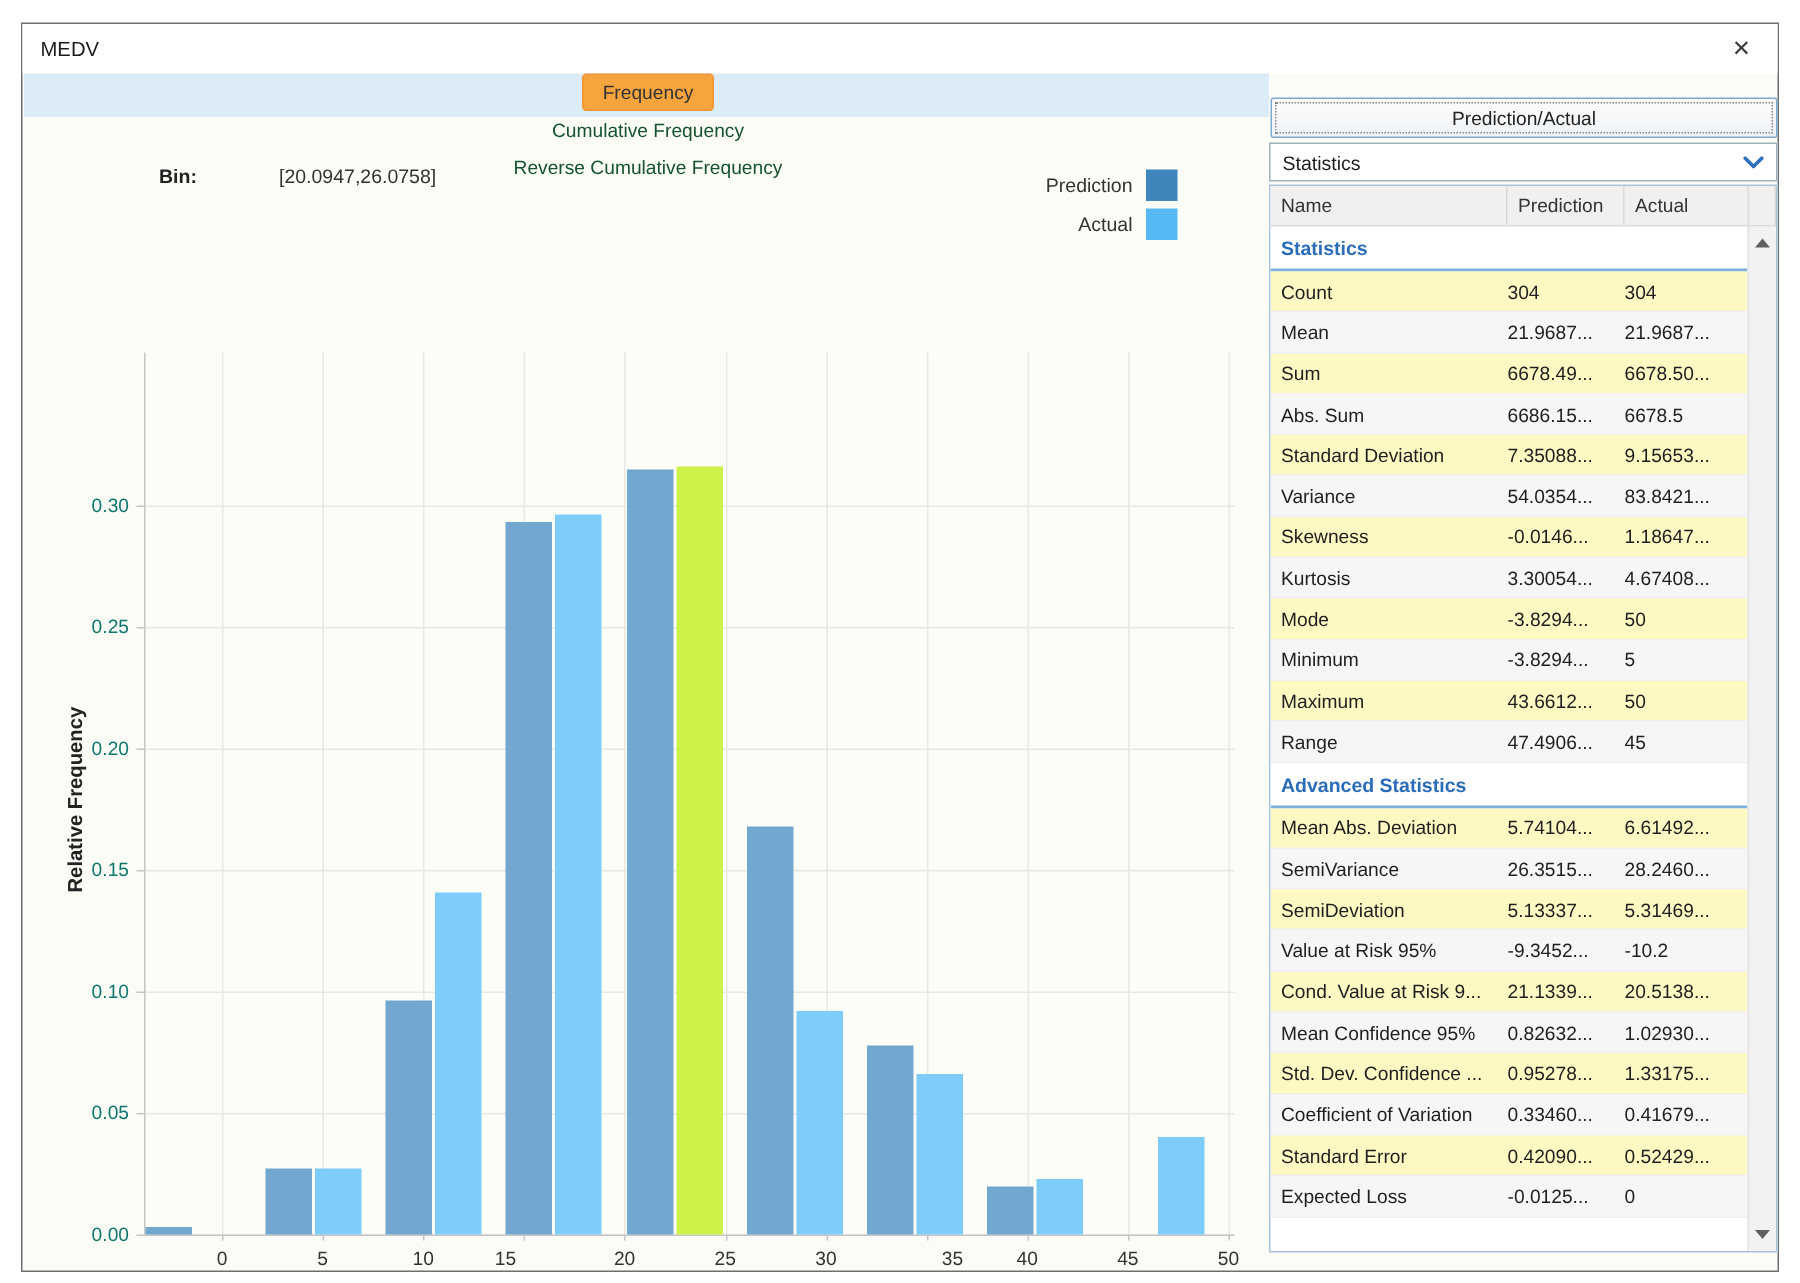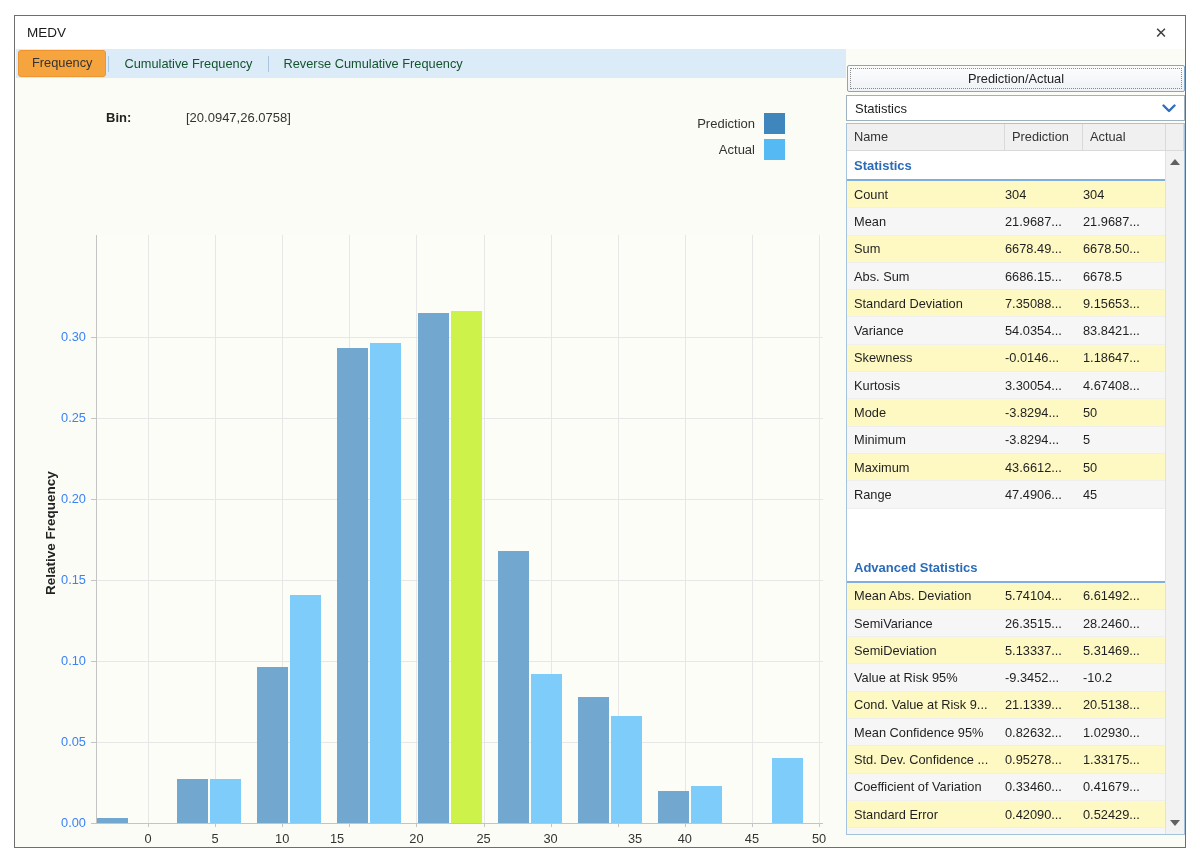--- a/index.html
+++ b/index.html
@@ -4,21 +4,21 @@
 <style>
   html,body{margin:0;padding:0;background:#ffffff;width:1200px;height:855px;overflow:hidden;
     font-family:"Liberation Sans", sans-serif;-webkit-font-smoothing:antialiased;}
   .window{position:absolute;left:14px;top:15px;width:1172px;height:833px;background:#fcfcf6;
     border:1px solid #6e6e6e;box-sizing:border-box;}
   .titlebar{position:absolute;left:0;top:0;right:0;height:33px;background:#ffffff;}
   .title{position:absolute;left:12px;top:0;line-height:33px;font-size:13.5px;color:#1b1b1b;}
   .close{position:absolute;right:8px;top:0;width:32px;height:33px;text-align:center;line-height:33px;
     font-size:15px;color:#3c3c3c;cursor:pointer;}
   .tabbar{position:absolute;left:1px;top:33px;width:830px;height:29px;background:#dcebf8;
-    display:flex;align-items:center;padding-left:2px;box-sizing:border-box;}
+    display:flex;align-items:center;padding-left:2px;box-sizing:border-box;flex-direction:column;}
   .tab{font-size:12.8px;color:#14532d;padding:0 13px;height:25px;line-height:25px;border-radius:3px;cursor:pointer;}
   .tab.active{background:#f6a43d;border:1px solid #ee9531;color:#333;line-height:23px;}
   .tabdiv{width:1px;height:16px;background:#a9c7e2;margin:0 2px;}
   .content{position:absolute;left:0;top:62px;right:0;bottom:0;}
 
   
   .info{position:absolute;left:91px;top:28px;font-size:13px;color:#333;}
   .info-row{height:23px;line-height:23px;display:flex;}
   .info-label{font-weight:bold;width:80px;color:#222;}
   .info-value{color:#333;}
@@ -33,21 +33,21 @@
   #plot{position:absolute;left:81px;top:157px;width:727px;height:588px;background:#fdfdf7;}
   .gl-v{position:absolute;top:0;bottom:0;width:1px;background:#e7e7e7;}
   .gl-h{position:absolute;left:0;right:0;height:1px;background:#e7e7e7;}
   .axis-left{position:absolute;left:0;top:0;bottom:0;width:1px;background:#c4c4c4;}
   .axis-bottom{position:absolute;left:0;right:0;bottom:-1px;height:1px;background:#c4c4c4;}
   .tick-x{position:absolute;width:1px;height:4px;top:588px;background:#c4c4c4;}
   .tick-y{position:absolute;width:5px;height:1px;left:-5px;background:#c4c4c4;}
   .xtick-label{position:absolute;top:596px;width:44px;margin-left:-22px;text-align:center;
     font-size:12.8px;color:#333;}
   .ytick-label{position:absolute;left:-62px;width:52px;margin-top:-8px;text-align:right;
-    font-size:12.8px;color:#3b82f6;}
+    font-size:12.8px;color:#0f766e;}
   .bar{position:absolute;}
   .ylabel{position:absolute;left:24px;top:285px;height:340px;width:22px;display:flex;align-items:center;
     justify-content:center;writing-mode:vertical-rl;transform:rotate(180deg);
     font-size:13.5px;font-weight:600;color:#222;white-space:nowrap;}
 
   
   .sel-btn{position:absolute;left:832px;top:-13px;width:338px;height:27px;
     background:linear-gradient(#fdfdfd,#eef2f6);border:1px solid #7fa8cc;border-radius:2px;
     font-family:"Liberation Sans",sans-serif;font-size:12.8px;color:#222;
     outline:1px dotted #8a8a8a;outline-offset:-4px;cursor:pointer;}
@@ -257,21 +257,21 @@
           <div class="trow">
             <div>Maximum</div>
             <div>43.6612...</div>
             <div>50</div>
           </div>
           <div class="trow alt">
             <div>Range</div>
             <div>47.4906...</div>
             <div>45</div>
           </div>
-          <div class="sec" style="color: rgb(42, 108, 184); margin-top: 44px;">Advanced Statistics</div>
+          <div class="sec" style="color: rgb(42, 108, 184);">Advanced Statistics</div>
           <div class="trow">
             <div>Mean Abs. Deviation</div>
             <div>5.74104...</div>
             <div>6.61492...</div>
           </div>
           <div class="trow alt">
             <div>SemiVariance</div>
             <div>26.3515...</div>
             <div>28.2460...</div>
           </div>

